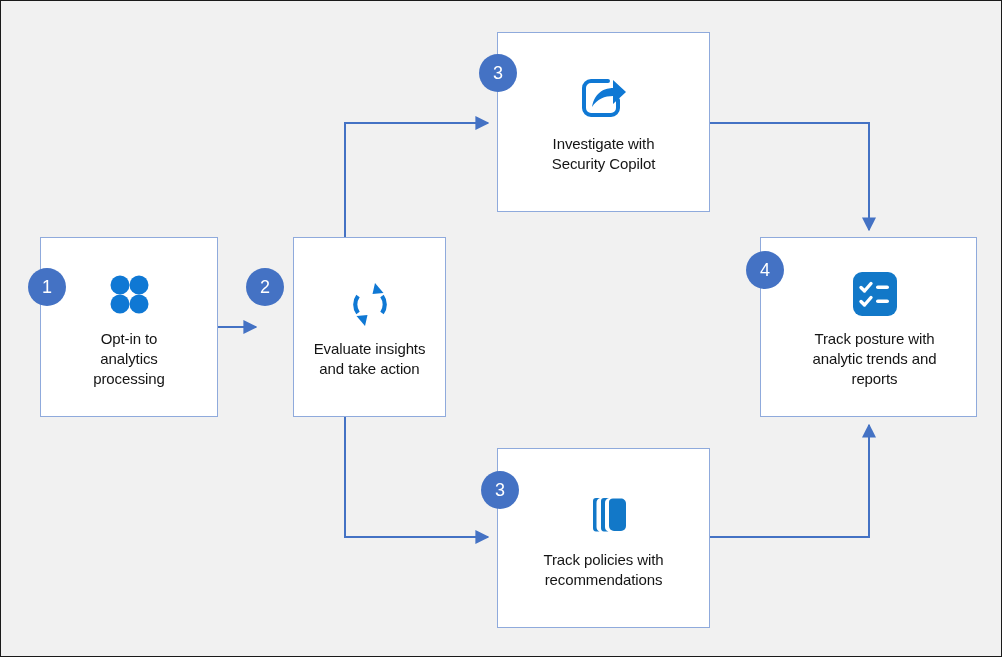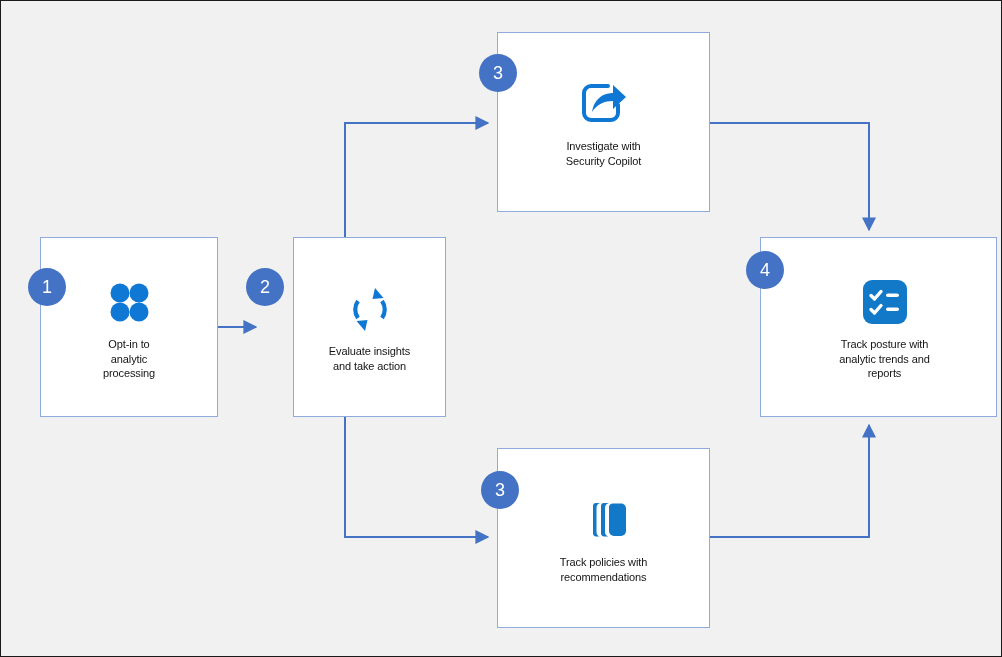--- a/index.html
+++ b/index.html
@@ -40,21 +40,21 @@
   .node .icon-wrap {
     display: flex;
     align-items: center;
     justify-content: center;
     height: 58px;
     margin-bottom: 6px;
   }
   .node .label {
     text-align: center;
     color: #141414;
-    font-size: 11px;
+    font-size: 15px;
     line-height: 1.32;
     letter-spacing: -0.1px;
     padding: 0 10px;
     white-space: pre-line;
   }
   .badge {
     position: absolute;
     width: 38px;
     height: 38px;
     border-radius: 50%;
@@ -67,21 +67,21 @@
     line-height: 1;
     font-weight: 400;
     z-index: 5;
   }
 
   
   #node-1 { left: 39px;  top: 236px; width: 178px; height: 180px; }
   #node-2 { left: 263px; top: 236px; width: 153px; height: 180px; margin-left: 29px; }
   #node-3a{ left: 496px; top: 31px;  width: 213px; height: 180px; }
   #node-3b{ left: 496px; top: 447px; width: 213px; height: 180px; }
-  #node-4 { left: 759px; top: 236px; width: 237px; height: 180px; padding-left: 12px; }
+  #node-4 { left: 759px; top: 236px; width: 217px; height: 180px; padding-left: 12px; }
 
   #badge-1  { left: 27px;  top: 267px; }
   #badge-2  { left: 245px; top: 267px; }
   #badge-3a { left: 478px; top: 53px;  }
   #badge-3b { left: 480px; top: 470px; }
   #badge-4  { left: 745px; top: 250px; }
 </style>
 </head>
 <body>
 
@@ -108,21 +108,21 @@
   <div class="node" id="node-1">
     <span class="icon-wrap">
       <svg width="48" height="48" viewBox="0 0 48 48">
         <circle cx="15" cy="15" r="9.5" fill="#0f78d4"></circle>
         <circle cx="34" cy="15" r="9.5" fill="#0f78d4"></circle>
         <circle cx="15" cy="34" r="9.5" fill="#0f78d4"></circle>
         <circle cx="34" cy="34" r="9.5" fill="#0f78d4"></circle>
       </svg>
     </span>
     <div class="label">Opt-in to
-analytic
+analytics
 processing</div>
   </div>
   <div class="badge" id="badge-1">
     <span>1</span>
   </div>
 
   <div class="node" id="node-2">
     <span class="icon-wrap">
       <svg width="50" height="50" viewBox="0 0 50 50">
         <g fill="none" stroke="#0f78d4" stroke-width="4.2" stroke-linecap="butt">

